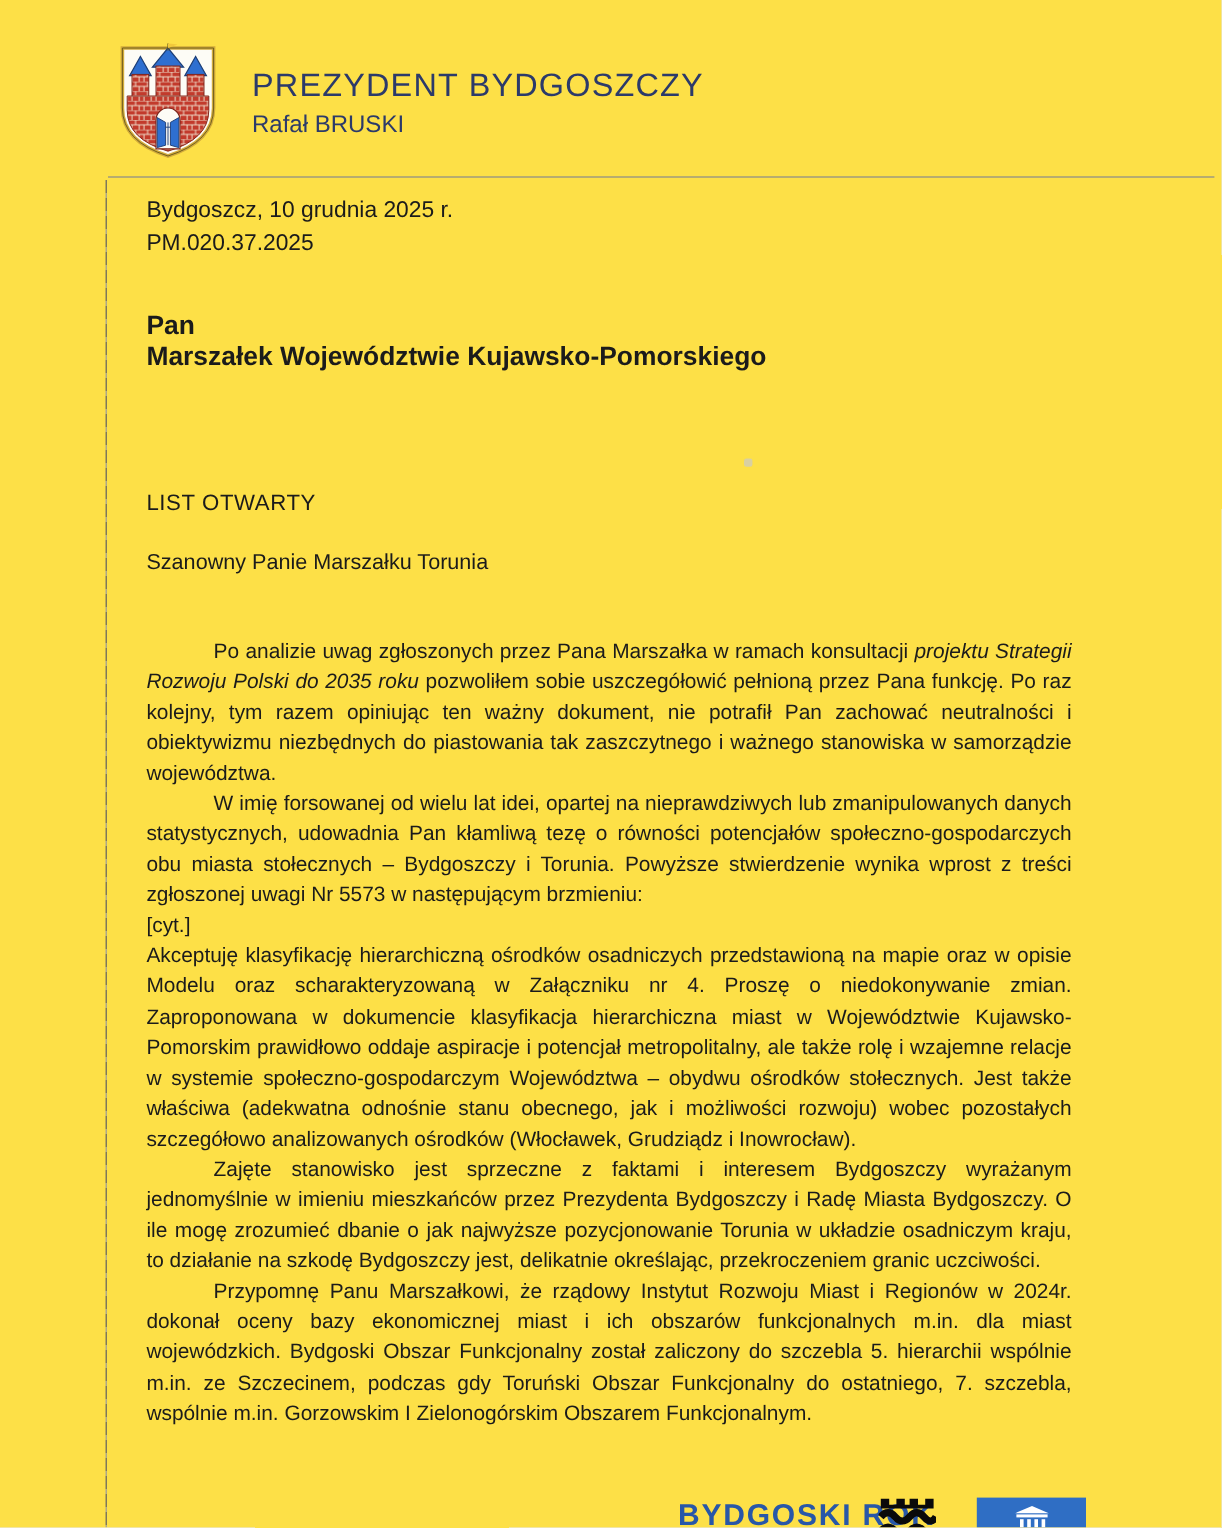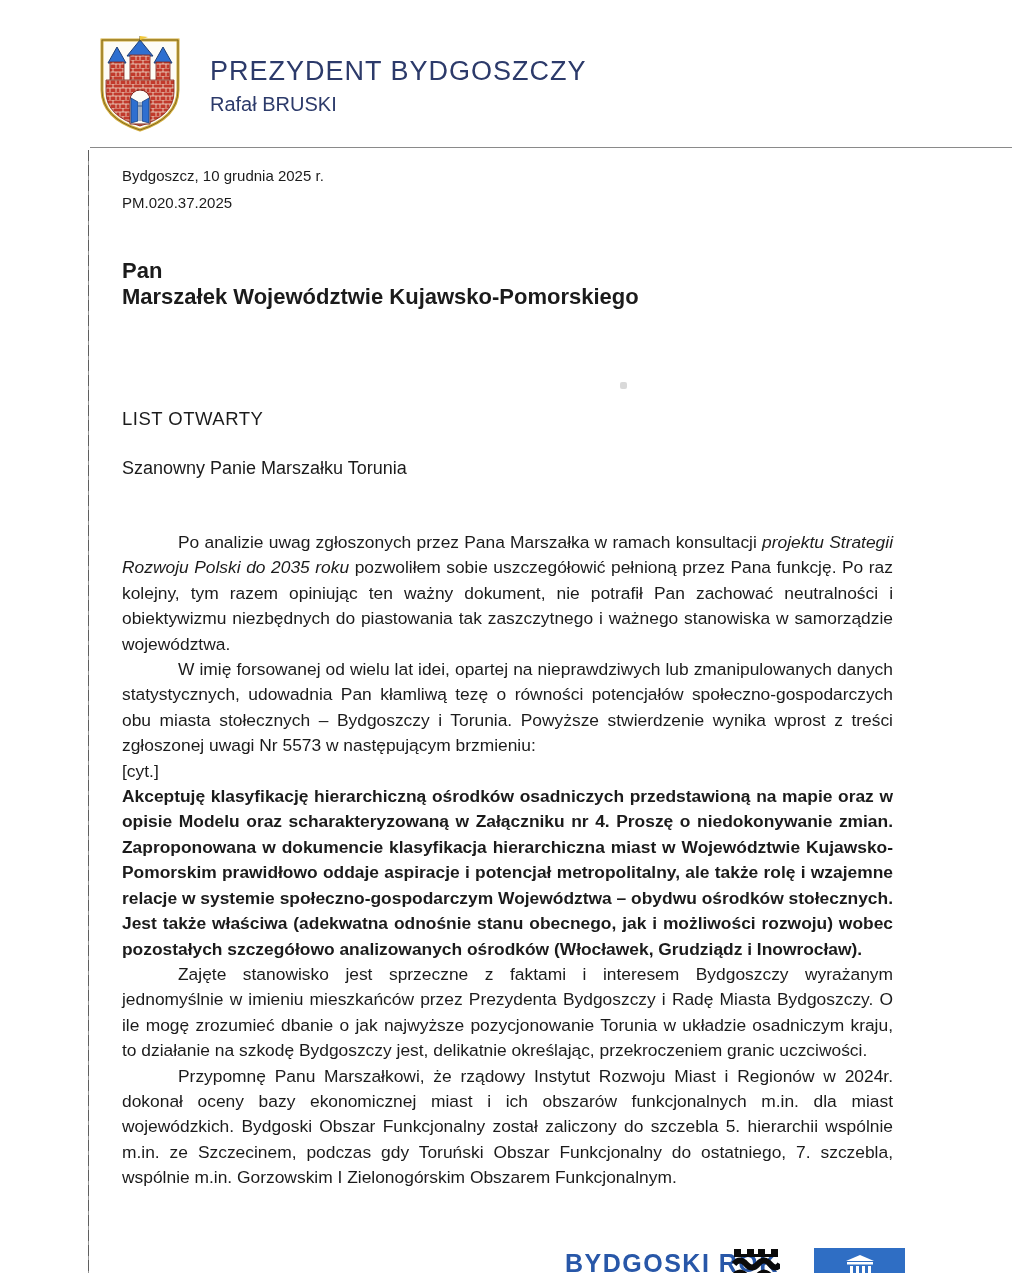--- a/index.html
+++ b/index.html
@@ -1,47 +1,47 @@
 <!DOCTYPE html>
 <html lang="pl"><head>
 <meta charset="utf-8">
 <style>
   html,body{margin:0;padding:0;background:#e8e8e8;}
   .page{
     position:relative;
     width:1018px;height:1273px;
     margin:0 auto;
-    background:#ffffff;
+    background:#fde047;
     overflow:hidden;
     font-family:"Liberation Sans", sans-serif;
     color:#1b1b1b;
   }
   
   .crest{position:absolute;left:98px;top:36px;width:84px;height:98px;}
   .header-text{position:absolute;left:210px;top:56px;color:#2c3a6a;}
   .org-name{font-size:27px;letter-spacing:1px;font-weight:400;}
   .person-name{font-size:20px;margin-top:6px;font-weight:400;}
   .rule-h{position:absolute;left:90px;top:147px;width:922px;height:1px;background:#8a8a8a;}
   .rule-v{
     position:absolute;left:88px;top:150px;width:1px;height:1123px;
     background:repeating-linear-gradient(to bottom,#5f5f5f 0 11px,#9a9a9a 11px 15px);
   }
   .speck{position:absolute;left:620px;top:382px;width:7px;height:7px;border-radius:2px;background:#c9c9c9;opacity:.7;}
   
-  .meta{position:absolute;left:122px;top:162px;font-size:15px;line-height:27px;}
+  .meta{position:absolute;left:122px;top:162px;font-size:19px;line-height:27px;}
   .addressee{position:absolute;left:122px;top:258px;font-size:22px;line-height:26px;font-weight:700;}
   .title{position:absolute;left:122px;top:408px;width:771px;text-align:left;font-size:18.5px;letter-spacing:.5px;}
   .salutation{position:absolute;left:122px;top:458px;font-size:18px;}
   .body-flow{
     position:absolute;left:122px;top:530px;width:771px;
     font-size:17.4px;line-height:25.4px;text-align:justify;
   }
   .body-flow p{margin:0;}
   .indent{text-indent:56px;}
-  .quote{font-weight:700;}
+  .quote{font-weight:400;}
   
   .campaign{position:absolute;left:565px;top:1249px;font-size:25px;font-weight:700;color:#2857a8;letter-spacing:1.5px;white-space:nowrap;}
   .bridge{position:absolute;left:732px;top:1246px;width:48px;height:44px;}
   .unesco{position:absolute;left:814px;top:1248px;width:91px;height:42px;background:#2f6ec4;display:flex;justify-content:center;align-items:flex-start;padding-top:7px;box-sizing:border-box;}
 </style>
 </head>
 <body>
 
 <div class="page">
 

